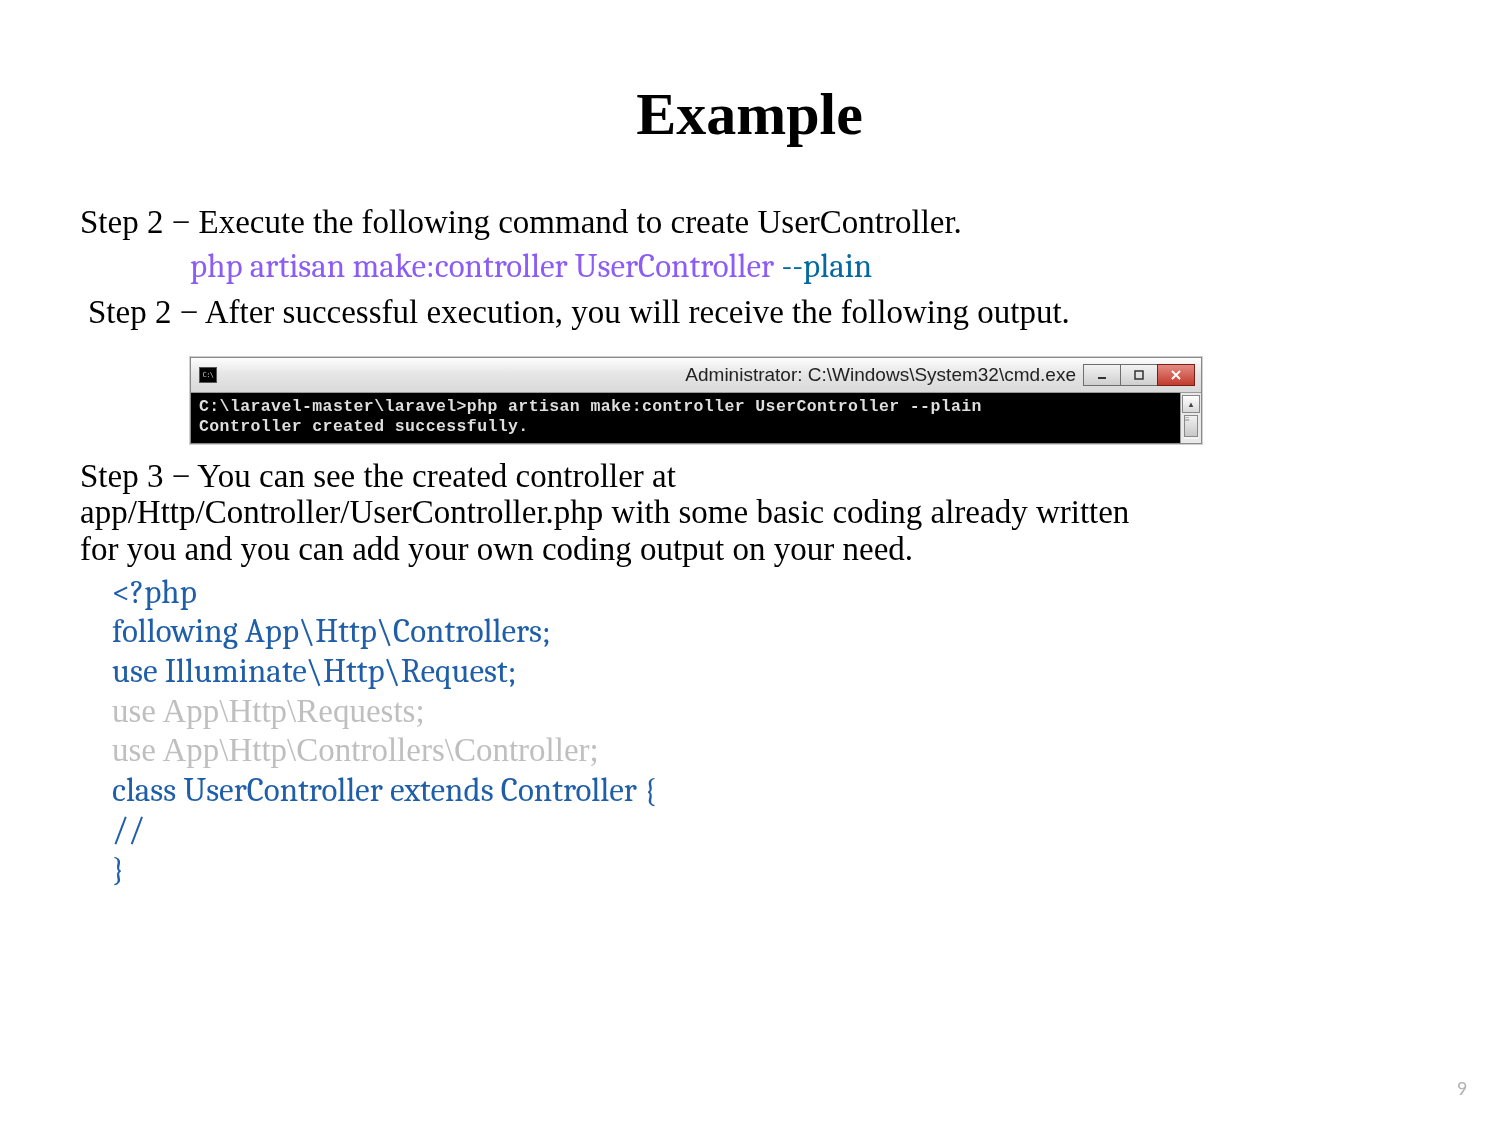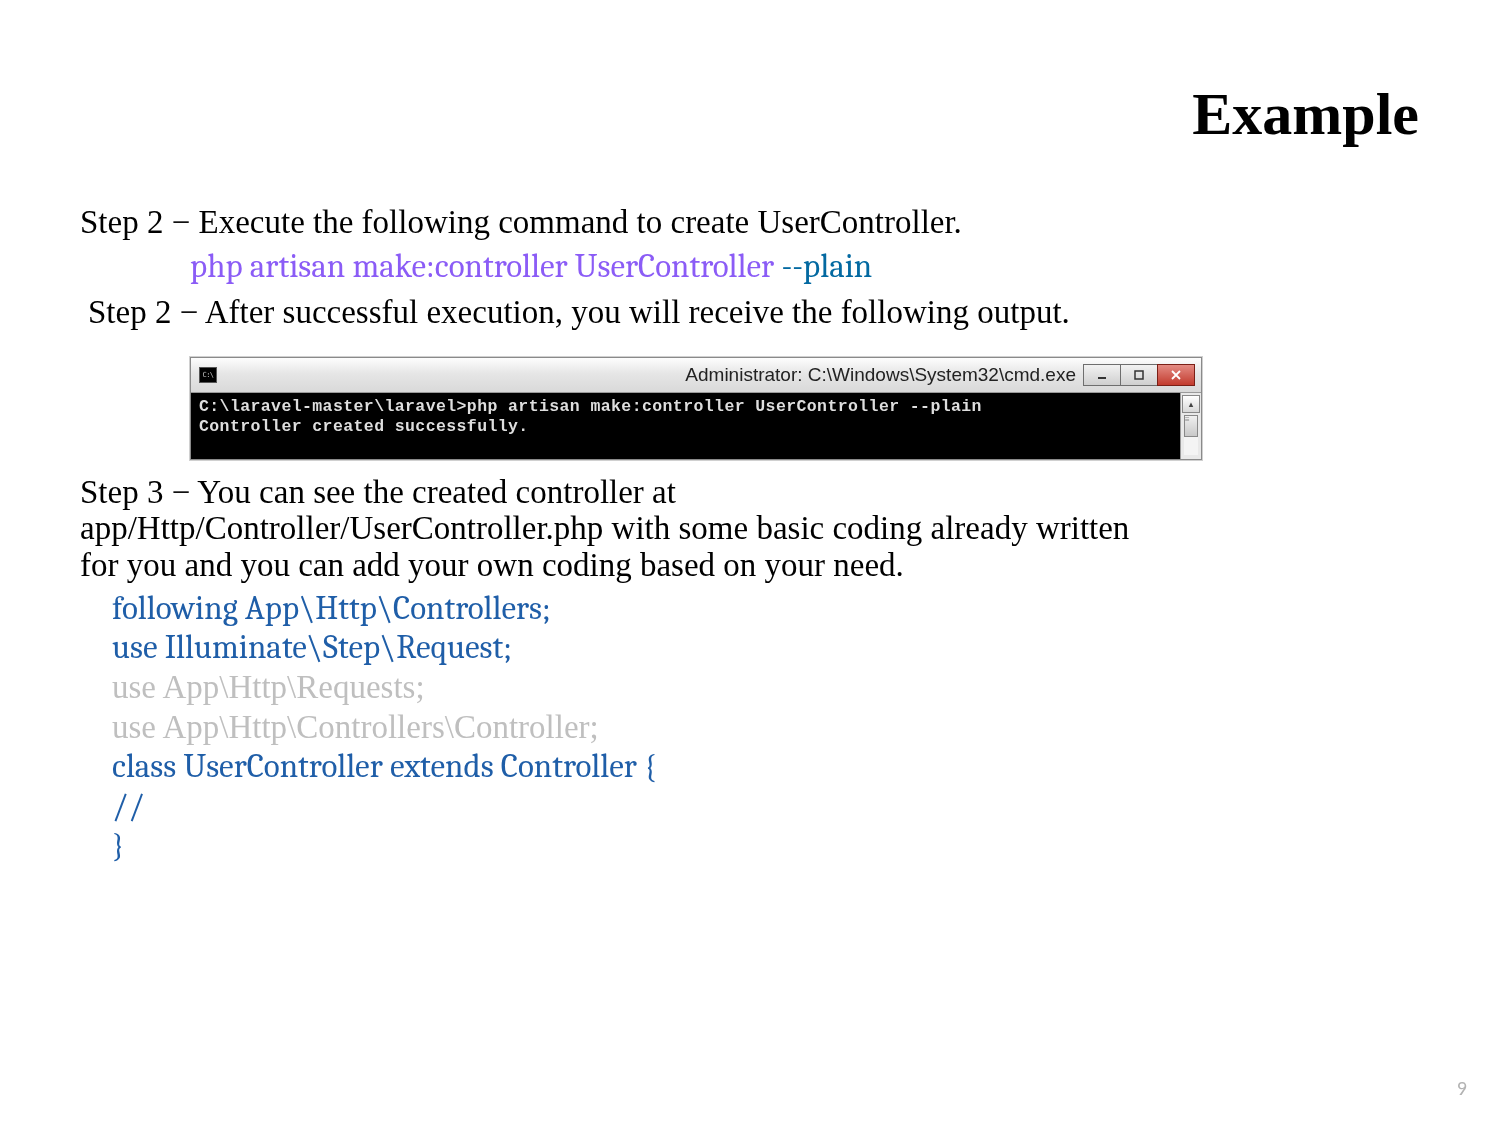--- a/index.html
+++ b/index.html
@@ -12,21 +12,21 @@
     color: #000;
   }
   .slide {
     position: relative;
     width: 1499px;
     height: 1124px;
     box-sizing: border-box;
     padding: 60px 80px 40px 80px;
   }
   .title {
-    text-align: right;
+    text-align: center;
     font-size: 60px;
     font-weight: bold;
     margin: 20px 0 50px 0;
     font-family: "Times New Roman", Times, serif;
   }
   .step-line {
     font-size: 33px;
     line-height: 1.4;
     margin: 0;
   }
@@ -117,21 +117,21 @@
     background:#000;
   }
   .cmd-body {
     flex: 1;
     background: #000;
     color: #dedede;
     font-family: "Courier New", monospace;
     font-weight: bold;
     font-size: 16.5px;
     line-height: 1.2;
-    padding: 4px 8px 22px 8px;
+    padding: 4px 8px 6px 8px;
     white-space: pre;
     letter-spacing: 0.4px;
     border-radius: 14px;
   }
   .cmd-scroll {
     width: 20px;
     background: #e9e9e9;
     border-left: 1px solid #9a9a9a;
     display:flex; flex-direction:column; justify-content:space-between;
     align-items:center;
@@ -208,26 +208,27 @@
               <div class="scroll-lines">≡</div>
             </div>
         </div>
       </div>
     </div>
   </div>
 
   <div class="step3block">
     <div>Step 3 − You can see the created controller at</div>
     <div>app/Http/Controller/UserController.php with some basic coding already written</div>
-    <div>for you and you can add your own coding based on your need.</div>
+    <div>for you and you can add your own coding output on your need.</div>
   </div>
 
   <div class="code-block">
+    <div class="code-blue">&lt;?php</div>
     <div class="code-blue">following App\Http\Controllers;</div>
-    <div class="code-blue">use Illuminate\Step\Request;</div>
+    <div class="code-blue">use Illuminate\Http\Request;</div>
     <div class="code-gray">use App\Http\Requests;</div>
     <div class="code-gray">use App\Http\Controllers\Controller;</div>
     <div class="code-blue"></div>
     <div class="code-blue">class UserController extends Controller {</div>
     <div class="code-blue">  //</div>
     <div class="code-blue">}</div>
   </div>
 
   <div class="page-number">9</div>
 </div>

